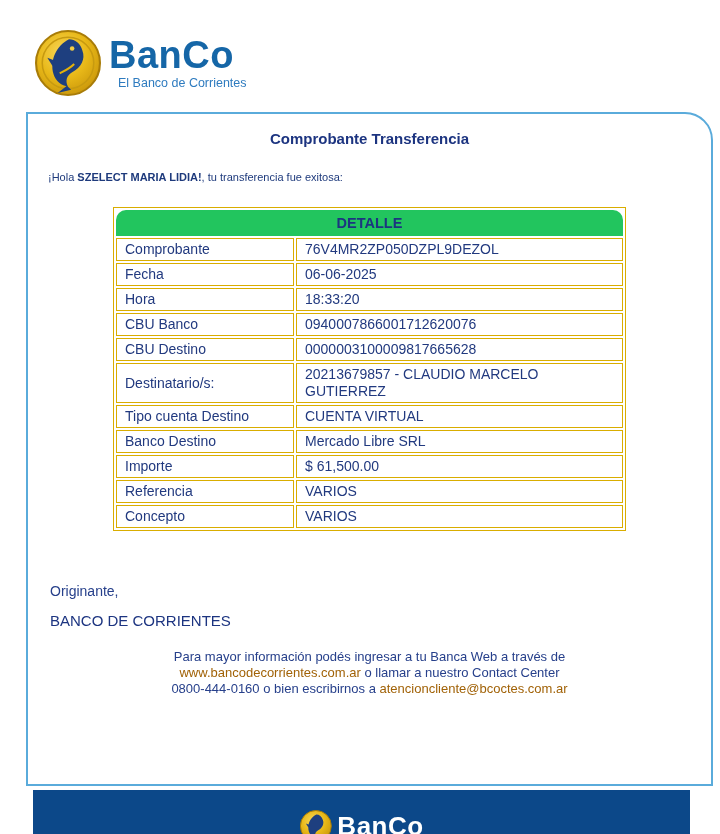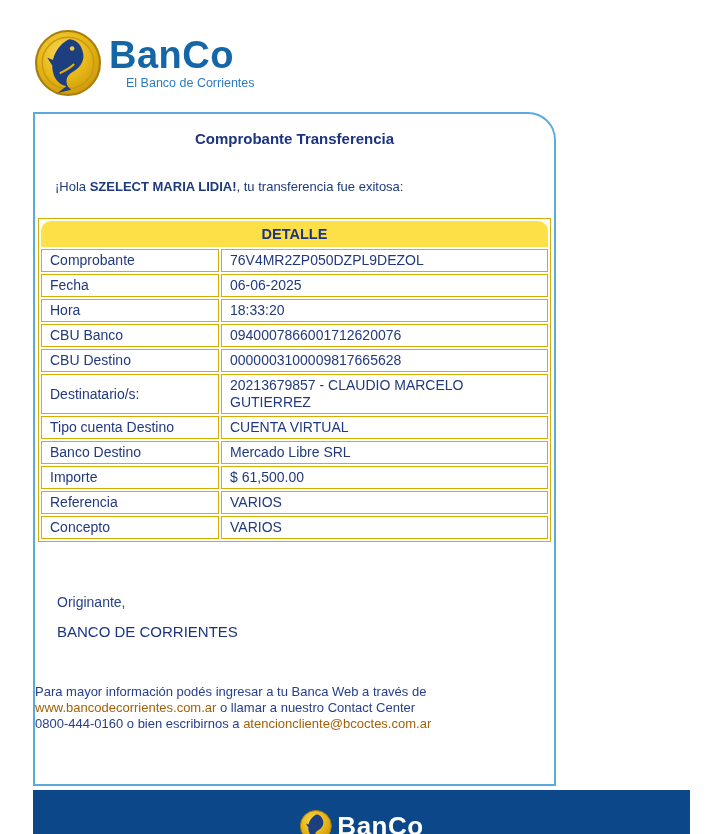--- a/index.html
+++ b/index.html
@@ -6,51 +6,51 @@
   html,body { background:#ffffff; }
   body {
     width:720px; height:834px; overflow:hidden; position:relative;
     font-family:"Liberation Sans", sans-serif;
   }
   
   .logo-header { position:absolute; left:35px; top:30px; display:flex; align-items:flex-start; }
   .logo-coin { width:66px; height:66px; flex:0 0 66px; }
   .logo-textblock { margin-left:8px; padding-top:6px; }
   .logo-word { font-size:38px; line-height:38px; font-weight:600; color:#1566a7; letter-spacing:0.5px; }
-  .logo-tag { font-size:12.5px; color:#2e7bbf; margin-top:2px; margin-left:17px; }
+  .logo-tag { font-size:12.5px; color:#2e7bbf; margin-top:2px; margin-left:9px; }
   
   .card {
-    position:absolute; left:33px; top:112px; width:523px; height:674px;
+    position:absolute; left:26px; top:112px; width:687px; height:674px;
     border:2px solid #5aabdb; border-top-right-radius:28px;
     background:#ffffff; overflow:hidden;
   }
   .card-title { margin-top:16px; text-align:center; font-size:15px; font-weight:bold; color:#1c3480; }
-  .greeting { margin:32px 20px 0 20px; font-size:13px; color:#1e3a7c; }
+  .greeting { margin:24px 20px 0 20px; font-size:11px; color:#1e3a7c; }
   .greeting b { font-weight:bold; }
   
   table.detail {
     margin:24px auto 0 auto; width:513px;
     border-collapse:separate; border-spacing:2px;
     border:1px solid #d9ad00;
   }
   td.hdr {
-    background:#fde047; color:#1c3480; font-weight:bold; font-size:14.5px;
+    background:#22c55e; color:#1c3480; font-weight:bold; font-size:14.5px;
     text-align:center; padding:5px 4px; border-radius:10px 10px 0 0;
   }
   td.cell {
     border:1px solid #d9ad00; background:#ffffff; color:#21397f;
     font-size:14px; line-height:17px; padding:2px 8px; vertical-align:middle;
   }
   td.label { width:178px; }
   td.value { padding-right:30px;margin-top:24px; }
   
   .closing   { margin:52px 0 0 22px; font-size:14px; color:#27408b; }
   .signature { margin:13px 0 0 22px; font-size:15px; font-weight:normal; color:#1c3480; }
   .footer-info {
-    margin-top:44px; text-align:left; font-size:13px; line-height:16px; color:#27408b;
+    margin-top:20px; text-align:center; font-size:13px; line-height:16px; color:#27408b;
   }
   .footer-info a, .footer-info .lnk { color:#a16207; text-decoration:none; cursor:pointer; }
   
   .bottom-bar {
     position:absolute; left:33px; top:790px; width:657px; height:44px;
     background:#0c4889; overflow:hidden;
   }
   .bar-logo { position:absolute; left:50%; transform:translateX(-50%); top:20px;
     display:flex; align-items:center; }
   .bar-coin { width:32px; height:32px; flex:0 0 32px; }

